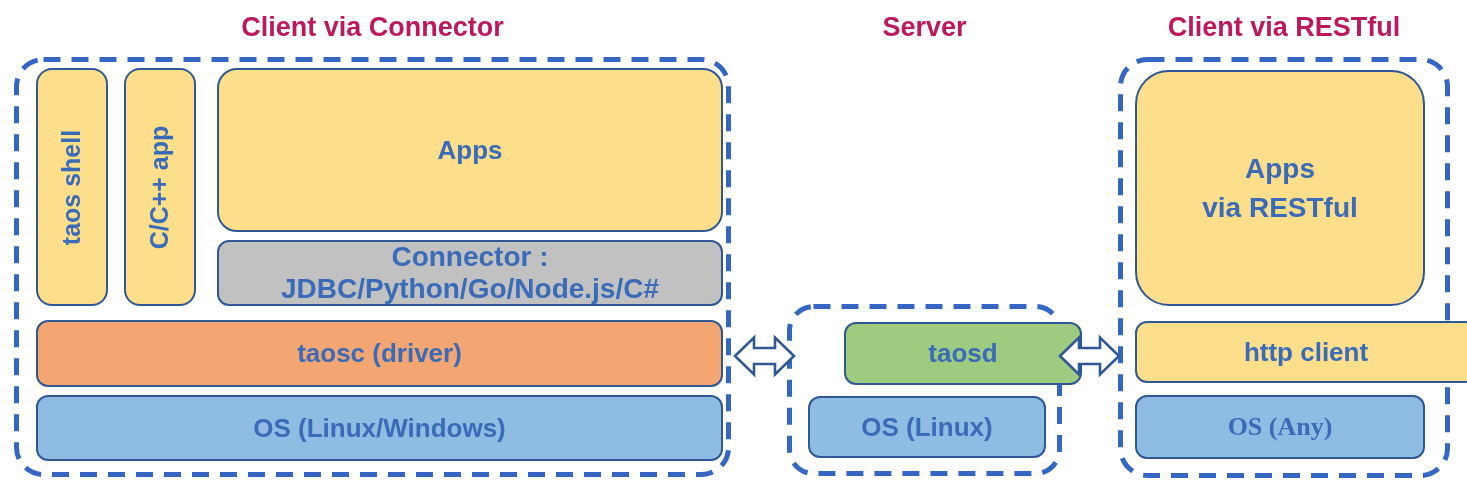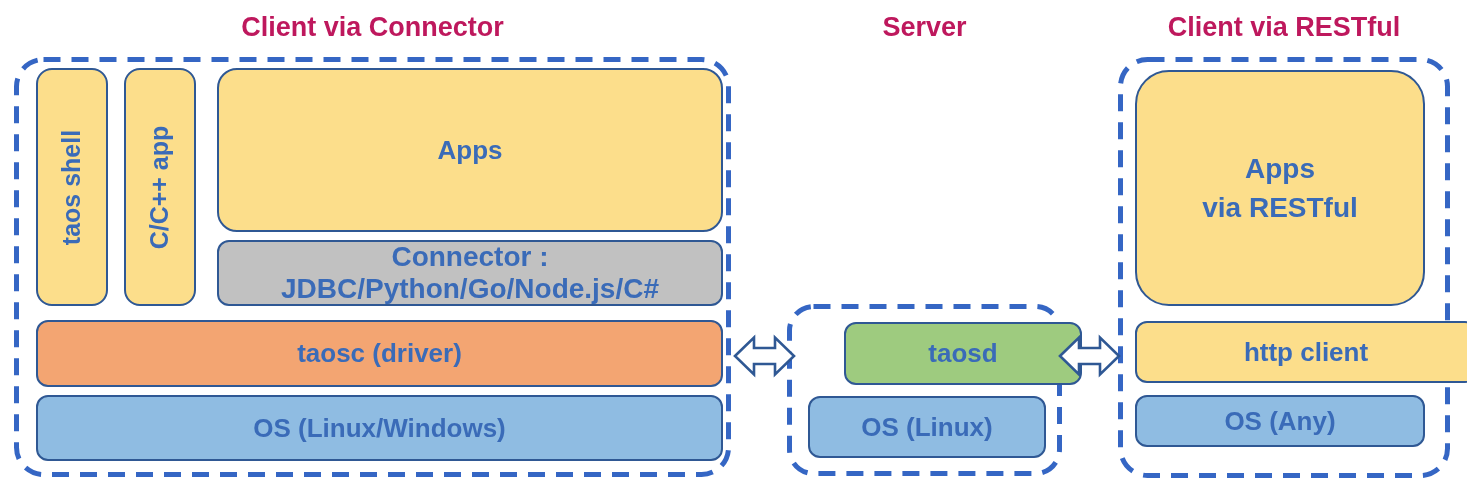--- a/index.html
+++ b/index.html
@@ -97,21 +97,21 @@
 
   <div class="box yellow r34" style="left:1135px; top:70px; width:290px; height:236px;">
     <div class="two-line">
       <div>Apps</div>
       <div>via RESTful</div>
     </div>
   </div>
   <div class="box yellow r12" style="left:1135px; top:321px; width:342px; height:62px;">
     <span>http client</span>
   </div>
-  <div class="box blue r12" style="left:1135px; top:395px; width:290px; height:52px;">
+  <div class="box blue r12" style="left:1135px; top:395px; width:290px; height:64px;font-family:Liberation Serif, serif;">
     <span>OS (Any)</span>
   </div>
 
   <svg class="arrow-svg" style="left:733px; top:333px;" width="63" height="46" viewBox="0 0 63 46">
     <polygon points="2,23 21,4.5 21,15 42,15 42,4.5 61,23 42,41.5 42,31 21,31 21,41.5" fill="#ffffff" stroke="#2f5894" stroke-width="2.6"></polygon>
   </svg>
   <svg class="arrow-svg" style="left:1058px; top:333px;" width="63" height="46" viewBox="0 0 63 46">
     <polygon points="2,23 21,4.5 21,15 42,15 42,4.5 61,23 42,41.5 42,31 21,31 21,41.5" fill="#ffffff" stroke="#2f5894" stroke-width="2.6"></polygon>
   </svg>
 

